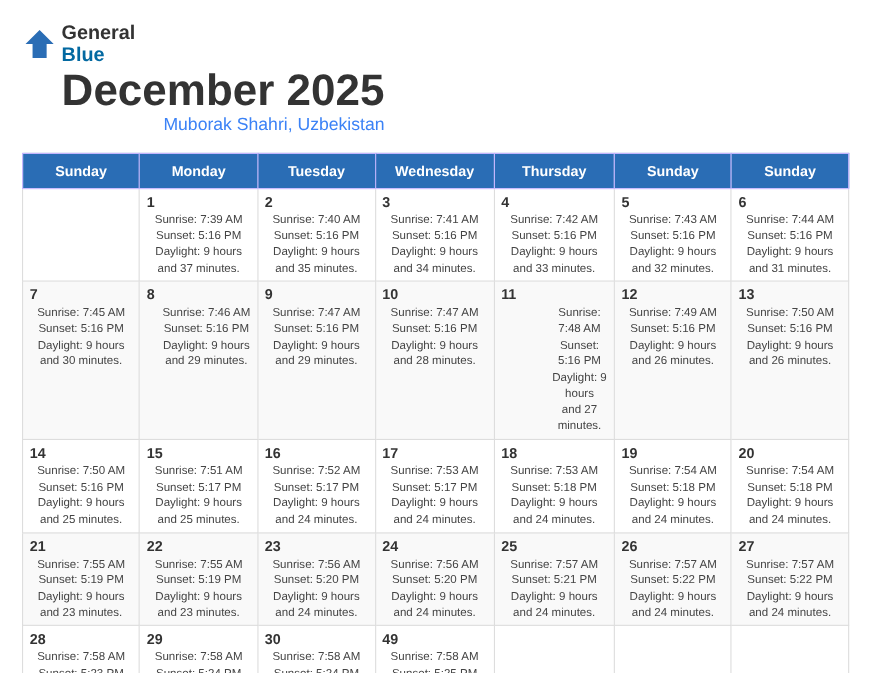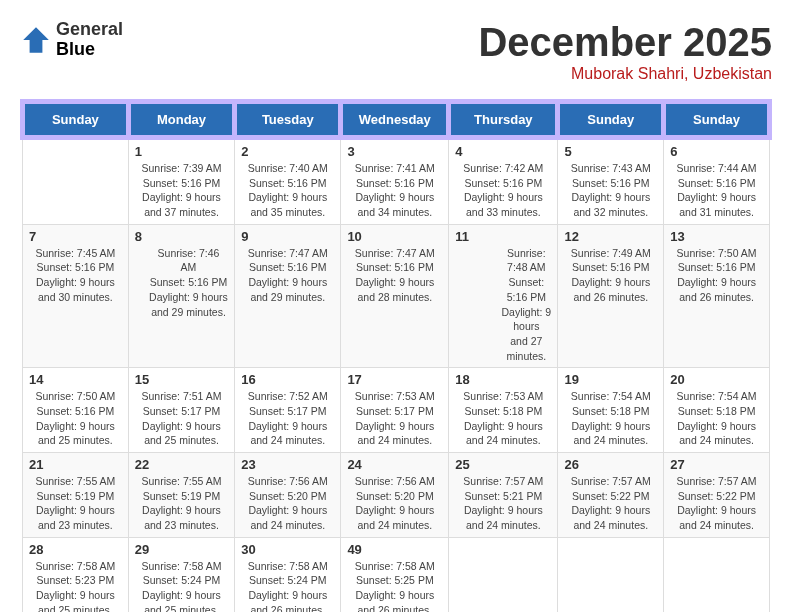--- a/index.html
+++ b/index.html
@@ -8,64 +8,65 @@
       background: #fff;
       width: 792px;
       min-height: 612px;
       padding: 20px;
     }
     .header-section {
       display: flex;
       justify-content: space-between;
       align-items: flex-start;
       margin-bottom: 16px;
+      flex-direction: column;
     }
     .logo {
       display: flex;
       align-items: center;
       gap: 4px;
     }
     .logo-text {
       display: flex;
       flex-direction: column;
       font-size: 18px;
       font-weight: bold;
       line-height: 1.1;
     }
     .logo-general { color: #333; }
-    .logo-blue { color: #000000; }
+    .logo-blue { color: #0369a1; }
     .logo-icon {
       width: 32px;
       height: 32px;
     }
     .title-section {
       text-align: right;
     }
     .month-title {
       font-size: 40px;
       font-weight: bold;
       color: #333;
       margin-left: 36px;
     }
     .subtitle {
       font-size: 16px;
-      color: #b91c1c;
+      color: #3b82f6;
     }
     .calendar-table {
       width: 100%;
       border-collapse: collapse;
       border: 1px solid #ccc;
     }
     .calendar-table th {
       background-color: #2a6db5;
       color: white;
       text-align: center;
       padding: 8px 4px;
       font-size: 13px;
-      border: 5px solid #c4b5fd;
+      border: 1px solid #c4b5fd;
     }
     .calendar-table td {
       vertical-align: top;
       padding: 4px 6px;
       border: 1px solid #ddd;
       width: 110px;
       min-height: 80px;
       font-size: 11px;
       color: #333;
       background: #fff;

